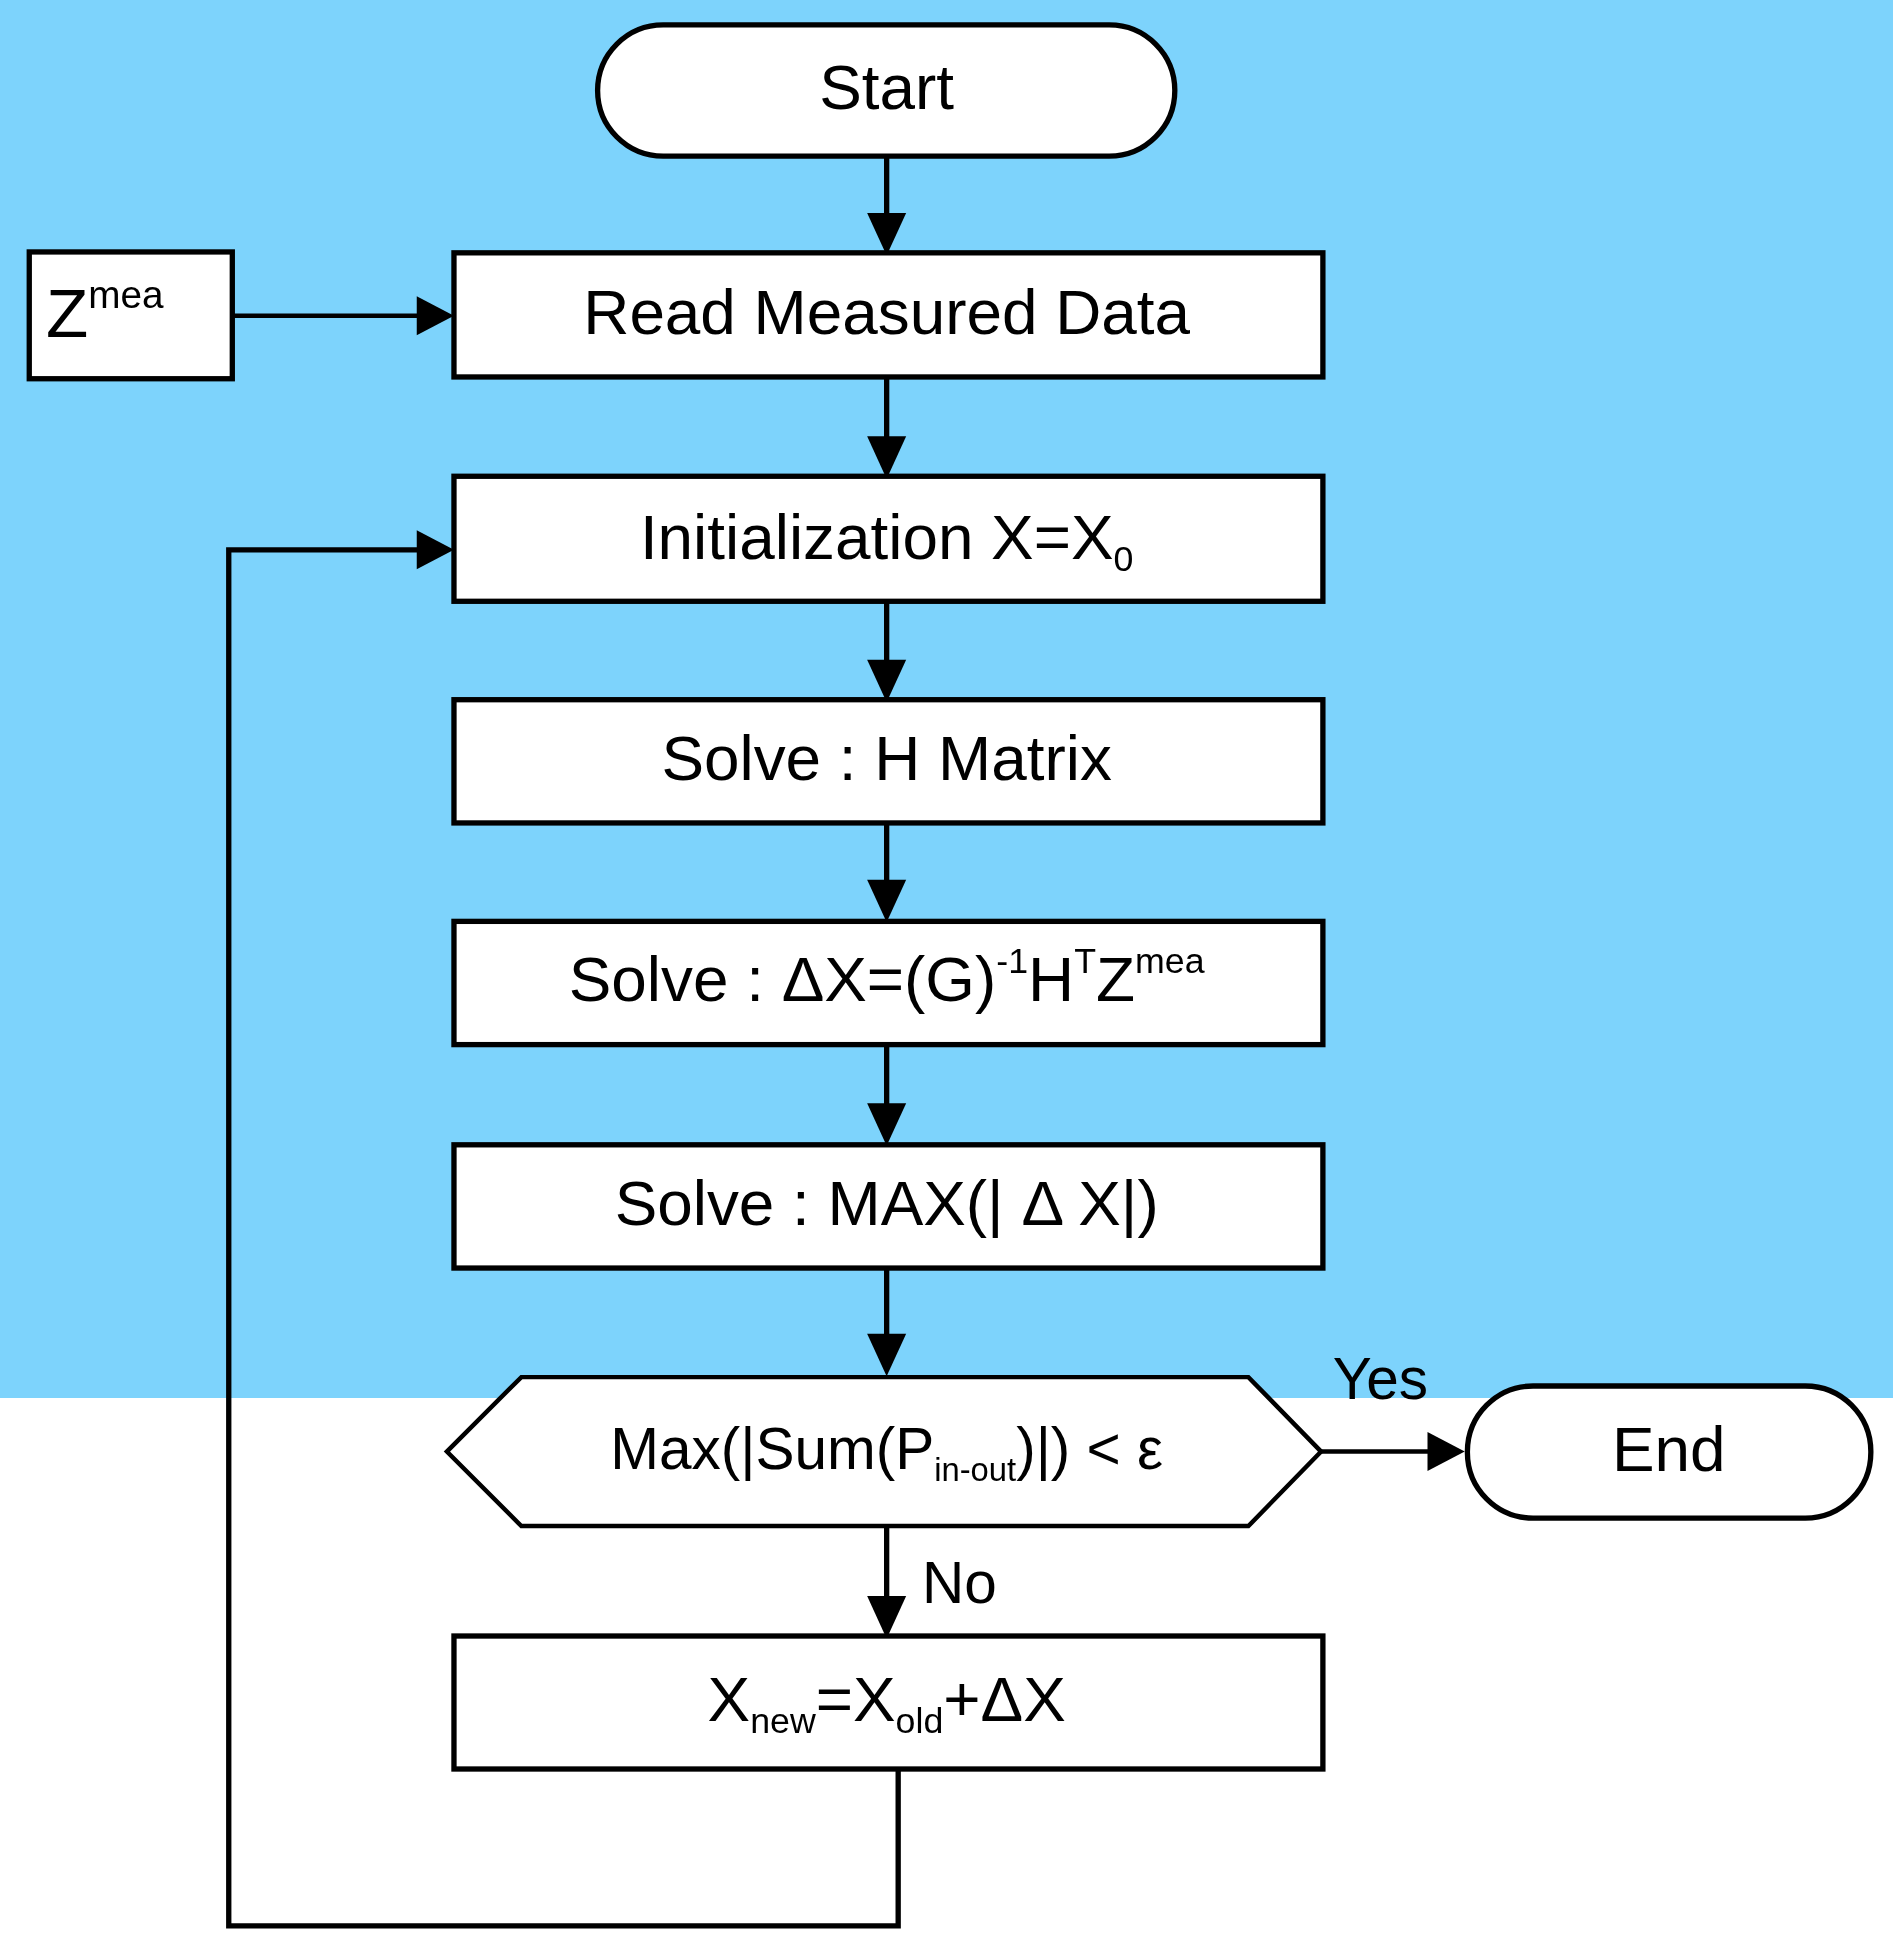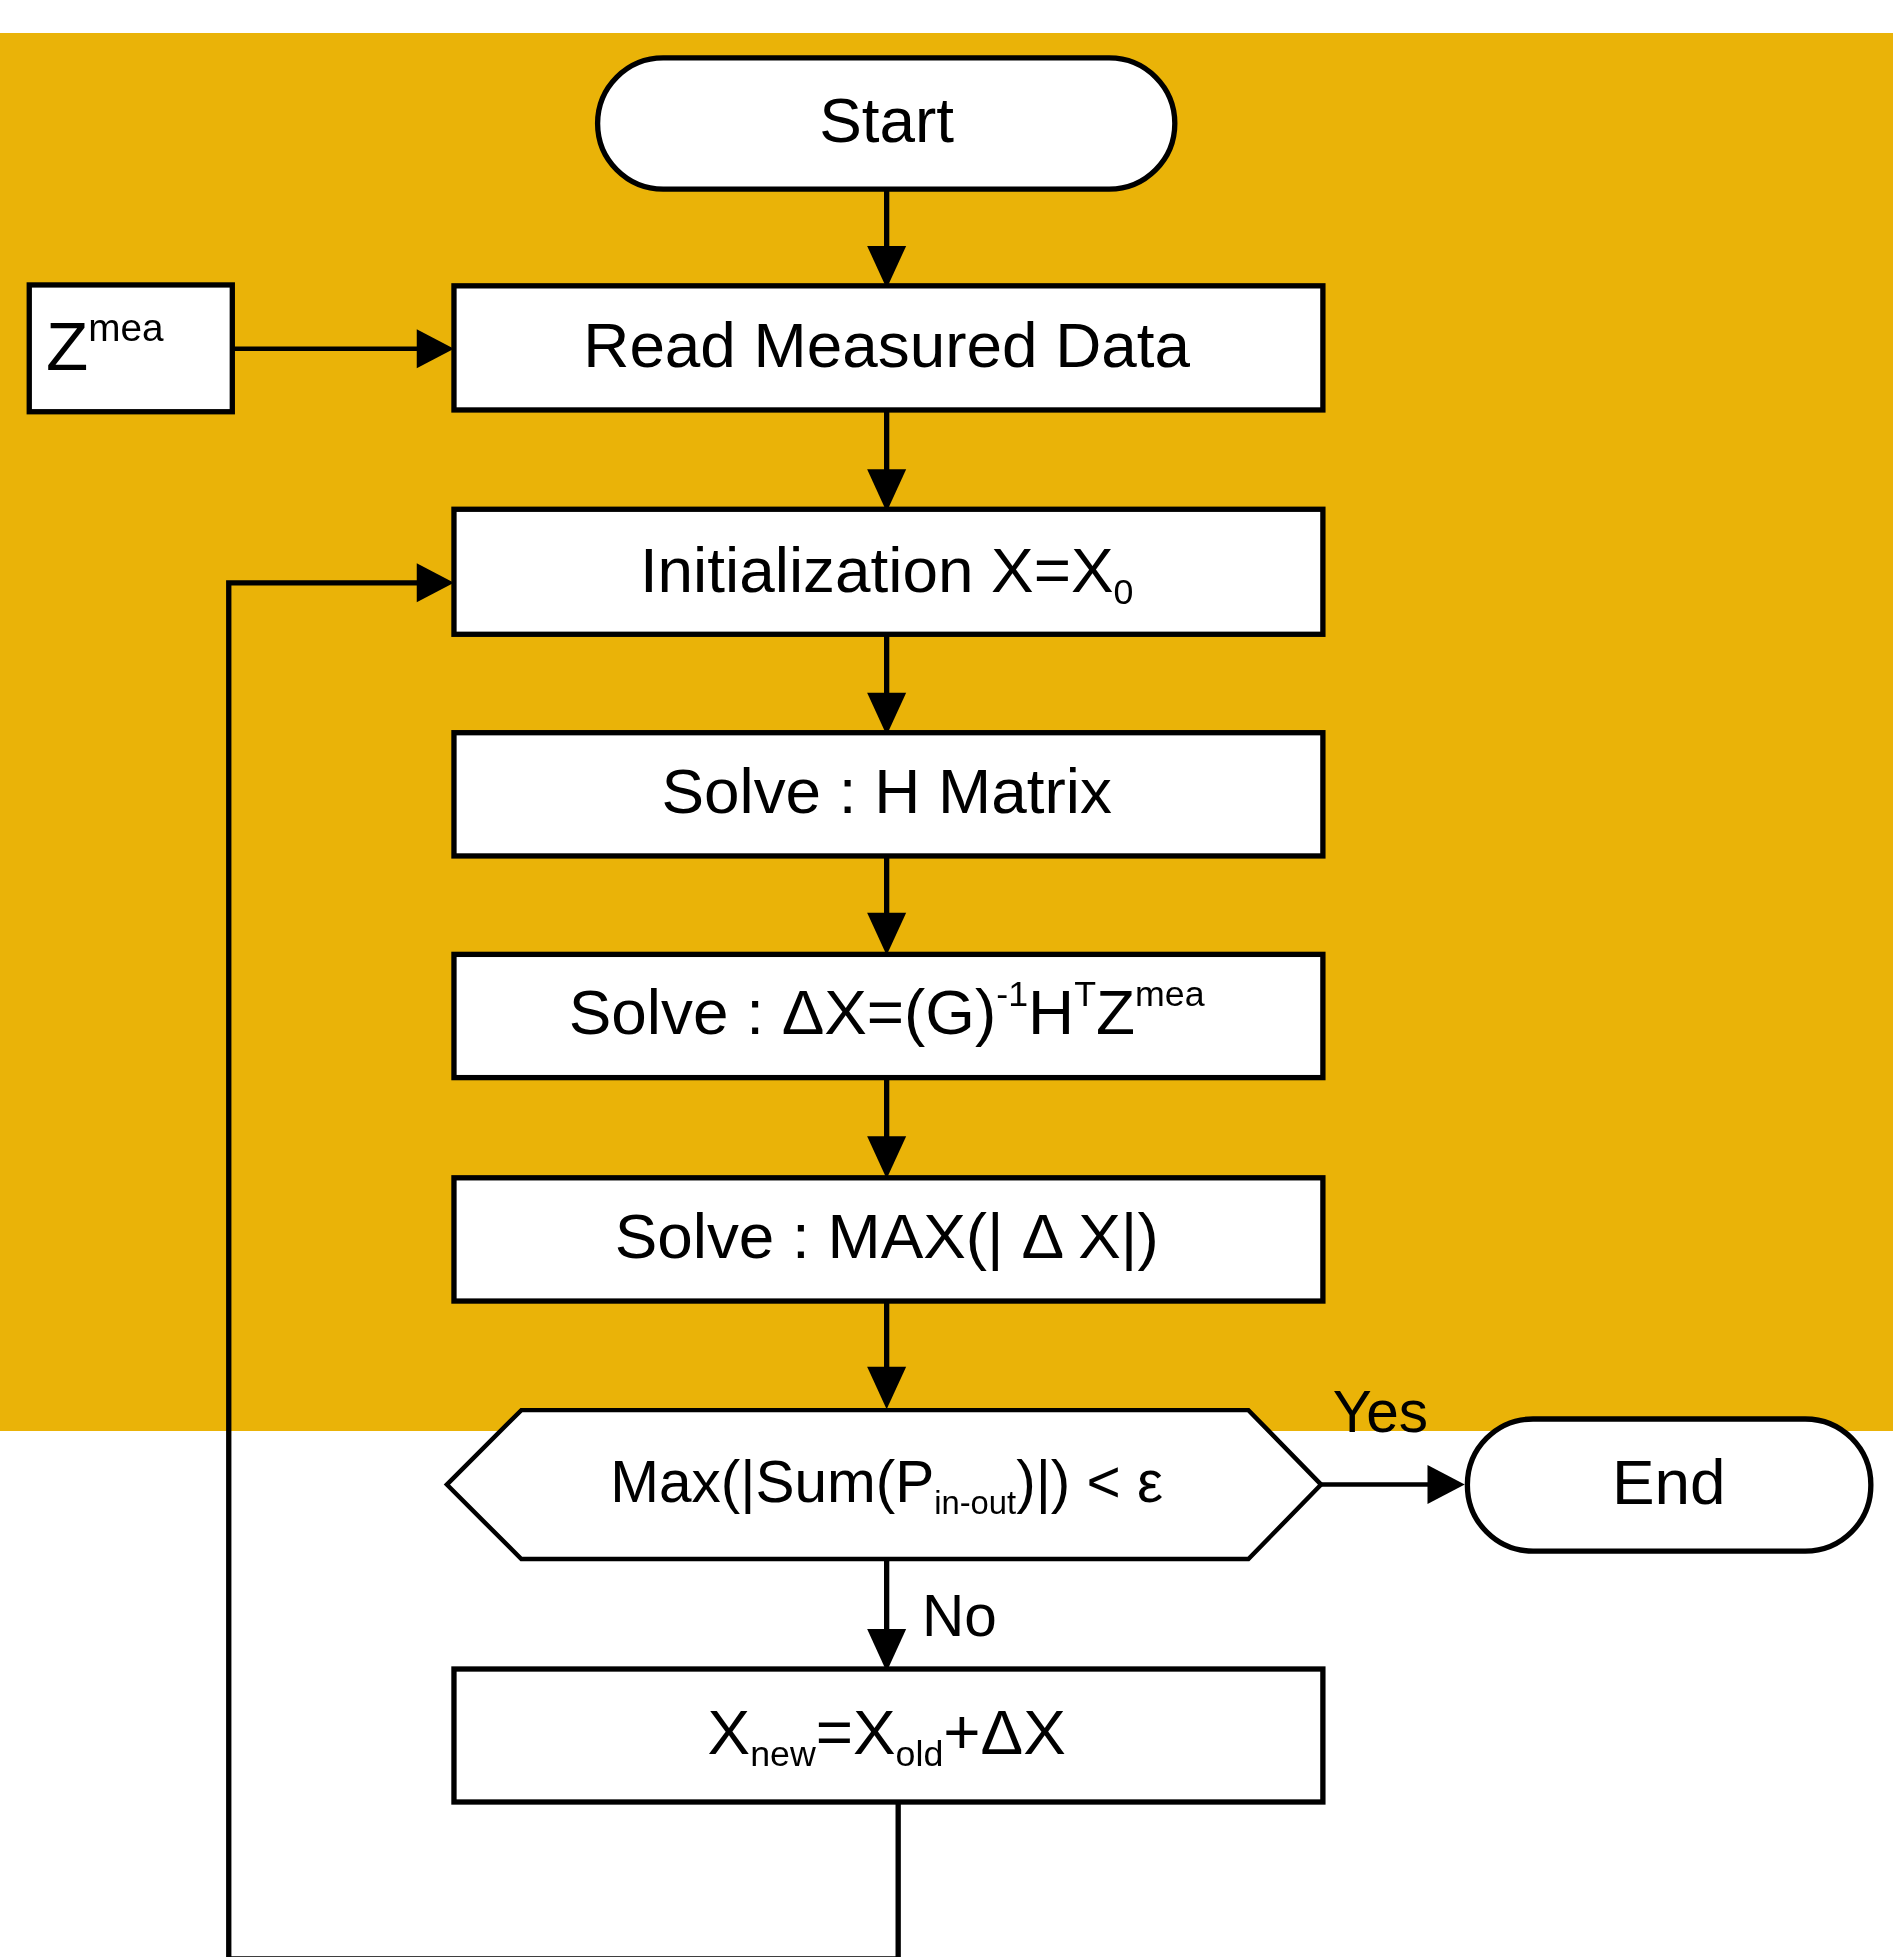--- a/index.html
+++ b/index.html
@@ -10,22 +10,21 @@
   body {
     width: 1893px;
     height: 1958px;
     font-family: "Liberation Sans", sans-serif;
     overflow: hidden;
   }
   #flowchart-root {
     position: relative;
     width: 1893px;
     height: 1398px;
-    background: #eab308;
-    margin-top: 33px;
+    background: #7dd3fc;
   }
   svg.chart {
     display: block;
     width: 1893px;
     height: 1958px;
   }
   .node-shape {
     fill: #ffffff;
     stroke: #000000;
     stroke-width: 6;

